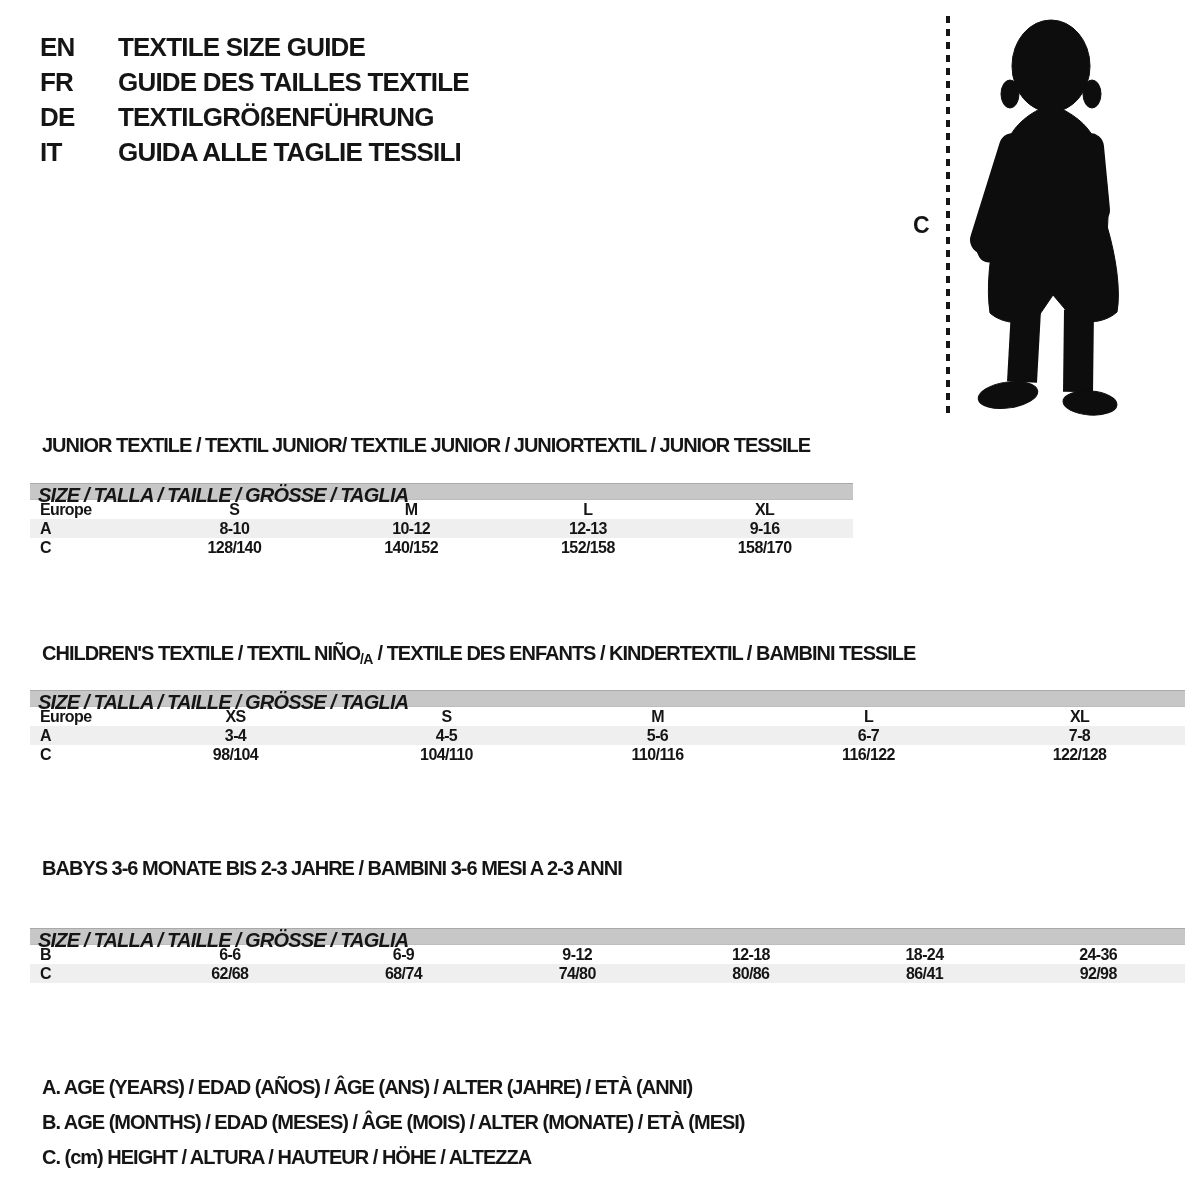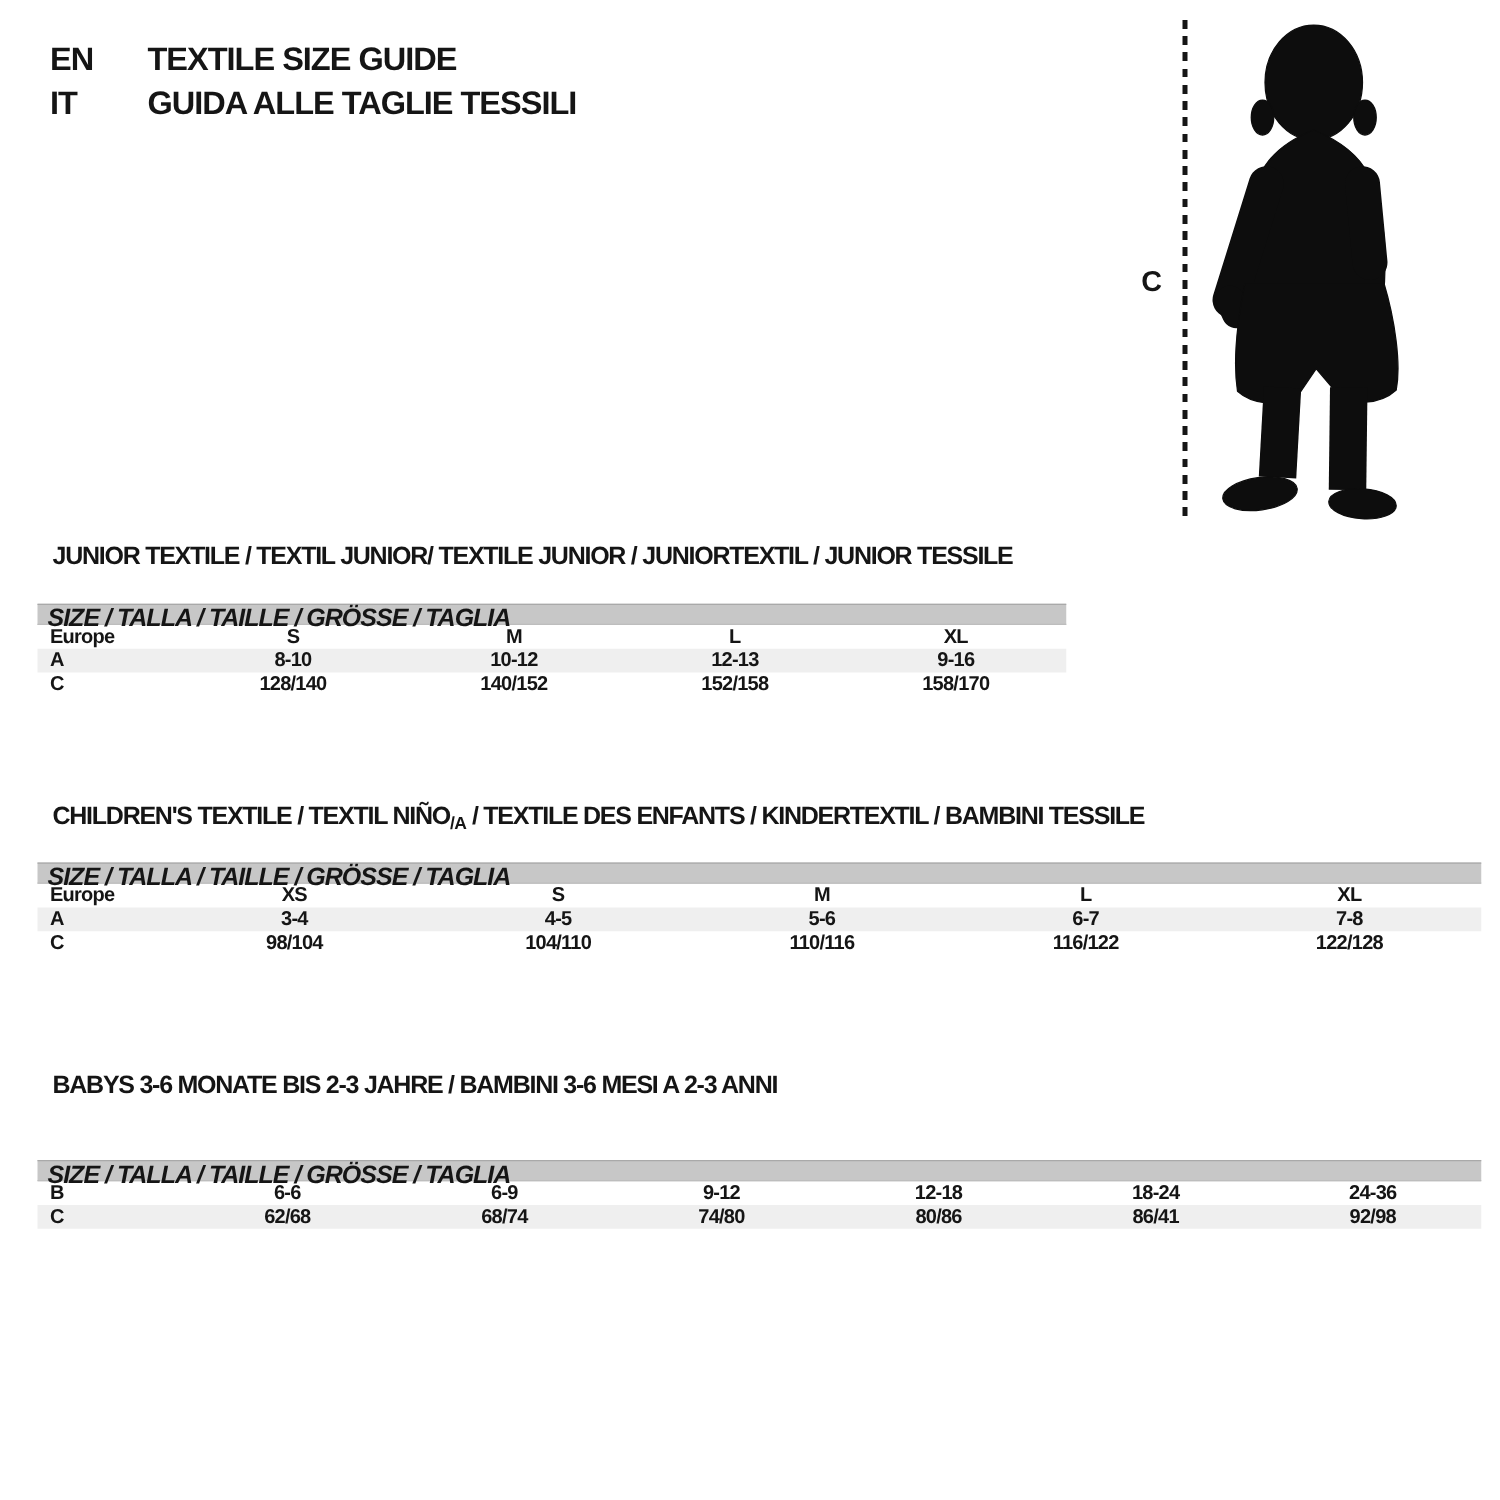--- a/index.html
+++ b/index.html
@@ -60,20 +60,28 @@
 <body>
 
 <div class="page">
 
   <div class="langs">
     <div class="lang-row">
       <span class="lang-code">EN</span>
       <span class="lang-title">TEXTILE SIZE GUIDE</span>
     </div>
     <div class="lang-row">
+      <span class="lang-code">FR</span>
+      <span class="lang-title">GUIDE DES TAILLES TEXTILE</span>
+    </div>
+    <div class="lang-row">
+      <span class="lang-code">DE</span>
+      <span class="lang-title">TEXTILGRÖßENFÜHRUNG</span>
+    </div>
+    <div class="lang-row">
       <span class="lang-code">IT</span>
       <span class="lang-title">GUIDA ALLE TAGLIE TESSILI</span>
     </div>
   </div>
 
   <div class="measure-line"></div>
   <div class="c-label">C</div>
   <svg class="baby" width="172" height="402" viewBox="0 0 172 402" aria-hidden="true">
     <g fill="#0d0d0d" stroke="#0d0d0d">
 
@@ -179,14 +187,19 @@
       <span class="lab">C</span>
       <span class="cell">62/68</span>
       <span class="cell">68/74</span>
       <span class="cell">74/80</span>
       <span class="cell">80/86</span>
       <span class="cell">86/41</span>
       <span class="cell">92/98</span>
     </div>
   </div>
 
+  <div class="notes">
+    <div class="note-line">A. AGE (YEARS) / EDAD (AÑOS) / ÂGE (ANS) / ALTER (JAHRE) / ETÀ (ANNI)</div>
+    <div class="note-line">B. AGE (MONTHS) / EDAD (MESES) / ÂGE (MOIS) / ALTER (MONATE) / ETÀ (MESI)</div>
+    <div class="note-line">C. (cm) HEIGHT / ALTURA / HAUTEUR / HÖHE / ALTEZZA</div>
+  </div>
 
 </div>
 
 </body></html>

